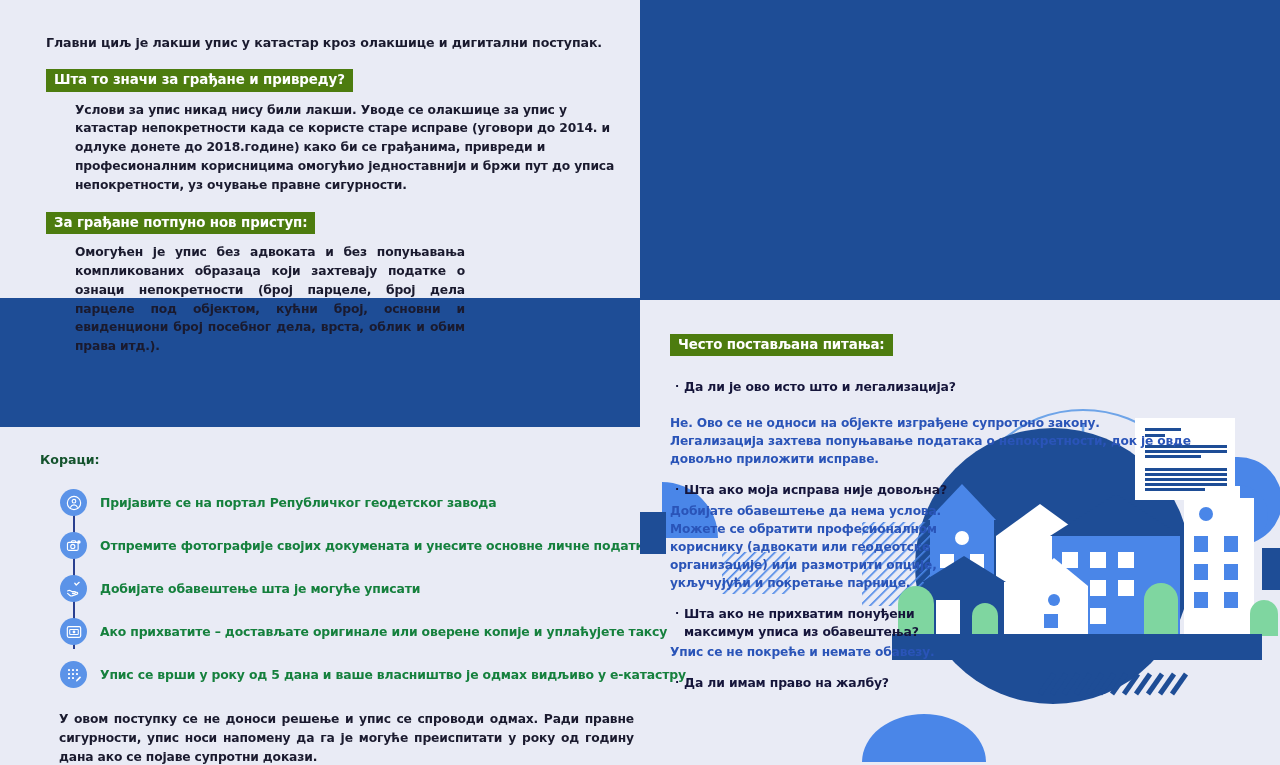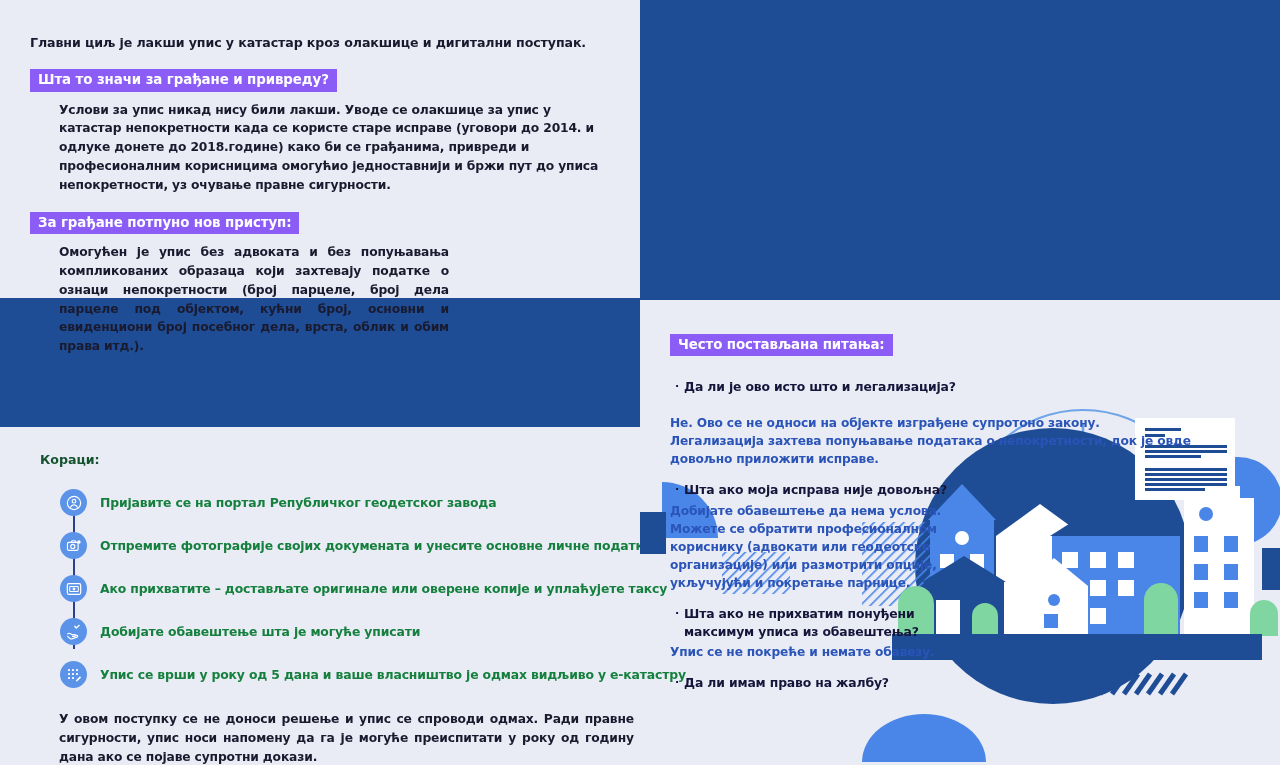--- a/index.html
+++ b/index.html
@@ -27,21 +27,21 @@
   }
   .block-dark-left {
     position: absolute;
     left: 0; top: 298px; width: 640px; height: 129px;
     background: #1e4d96;
   }
 
   
   .panel-top-left {
     position: absolute;
-    left: 0; top: 0; width: 640px; height: 298px;
+    left: 16px; top: 0; width: 640px; height: 298px;
     padding: 34px 30px 0 30px;
   }
   .panel-bottom-left {
     position: absolute;
     left: 0; top: 427px; width: 640px; height: 338px;
     padding: 24px 30px 0 30px;
   }
   .panel-faq {
     position: absolute;
     left: 640px; top: 300px; width: 640px; height: 465px;
@@ -52,21 +52,21 @@
   .lead {
     font-size: 12.6px;
     color: #1a1a2e;
     font-weight: 600;
     line-height: 1.45;
     letter-spacing: -0.1px;
   }
 
   .hl {
     display: inline-block;
-    background: #8b5cf6;
+    background: #4d7c0f;
     color: #ffffff;
     font-size: 13.4px;
     font-weight: 700;
     padding: 3px 8px 4px 8px;
     line-height: 1.15;
     letter-spacing: -0.1px;
     margin: 17px 0 9px 0;
   }
 
   .body-text {
@@ -214,37 +214,37 @@
             <circle cx="10.2" cy="12.6" r="3.1" fill="none" stroke="#ffffff" stroke-width="1.7"></circle>
             <circle cx="19.4" cy="6.0" r="2.6" fill="#ffffff"></circle>
           </svg>
         </span>
         <span class="step-label">Отпремите фотографије својих докумената и унесите основне личне податке</span>
       </li>
 
       <li class="step-row">
         <span class="step-icon">
           <svg width="16" height="16" viewBox="0 0 24 24">
+            <path d="M13.2 3.4l2.2 2.6 4.4-4.0" fill="none" stroke="#ffffff" stroke-width="1.9" stroke-linecap="round" stroke-linejoin="round"></path>
+            <path d="M2.4 14.8c1.6-1 3-1.1 4.4-.3l2.6 1.5h3.4c1 0 1.6.5 1.6 1.3s-.6 1.3-1.6 1.3H9.6" fill="none" stroke="#ffffff" stroke-width="1.7" stroke-linecap="round" stroke-linejoin="round"></path>
+            <path d="M2.4 18.6l3.6 3.1c.9.8 1.9 1 3 .6l7.4-2.6c1-.4 1.4-1.1 1.1-1.9-.3-.8-1.1-1.1-2.1-.8" fill="none" stroke="#ffffff" stroke-width="1.7" stroke-linecap="round" stroke-linejoin="round"></path>
+          </svg>
+        </span>
+        <span class="step-label">Добијате обавештење шта је могуће уписати</span>
+      </li>
+
+      <li class="step-row">
+        <span class="step-icon">
+          <svg width="16" height="16" viewBox="0 0 24 24">
             <rect x="2" y="4" width="20" height="16" rx="2.2" fill="none" stroke="#ffffff" stroke-width="1.8"></rect>
             <rect x="5.6" y="8.2" width="12.8" height="7.6" rx="1" fill="none" stroke="#ffffff" stroke-width="1.6"></rect>
             <circle cx="12" cy="12" r="2.1" fill="#ffffff"></circle>
           </svg>
         </span>
         <span class="step-label">Ако прихватите – достављате оригинале или оверене копије и уплаћујете таксу</span>
-      </li>
-
-      <li class="step-row">
-        <span class="step-icon">
-          <svg width="16" height="16" viewBox="0 0 24 24">
-            <path d="M13.2 3.4l2.2 2.6 4.4-4.0" fill="none" stroke="#ffffff" stroke-width="1.9" stroke-linecap="round" stroke-linejoin="round"></path>
-            <path d="M2.4 14.8c1.6-1 3-1.1 4.4-.3l2.6 1.5h3.4c1 0 1.6.5 1.6 1.3s-.6 1.3-1.6 1.3H9.6" fill="none" stroke="#ffffff" stroke-width="1.7" stroke-linecap="round" stroke-linejoin="round"></path>
-            <path d="M2.4 18.6l3.6 3.1c.9.8 1.9 1 3 .6l7.4-2.6c1-.4 1.4-1.1 1.1-1.9-.3-.8-1.1-1.1-2.1-.8" fill="none" stroke="#ffffff" stroke-width="1.7" stroke-linecap="round" stroke-linejoin="round"></path>
-          </svg>
-        </span>
-        <span class="step-label">Добијате обавештење шта је могуће уписати</span>
       </li>
 
       <li class="step-row">
         <span class="step-icon">
           <svg width="16" height="16" viewBox="0 0 24 24">
             <g fill="#ffffff">
               <rect x="3" y="3" width="3" height="3" rx="0.6"></rect>
               <rect x="9" y="3" width="3" height="3" rx="0.6"></rect>
               <rect x="15" y="3" width="3" height="3" rx="0.6"></rect>
               <rect x="3" y="9" width="3" height="3" rx="0.6"></rect>

